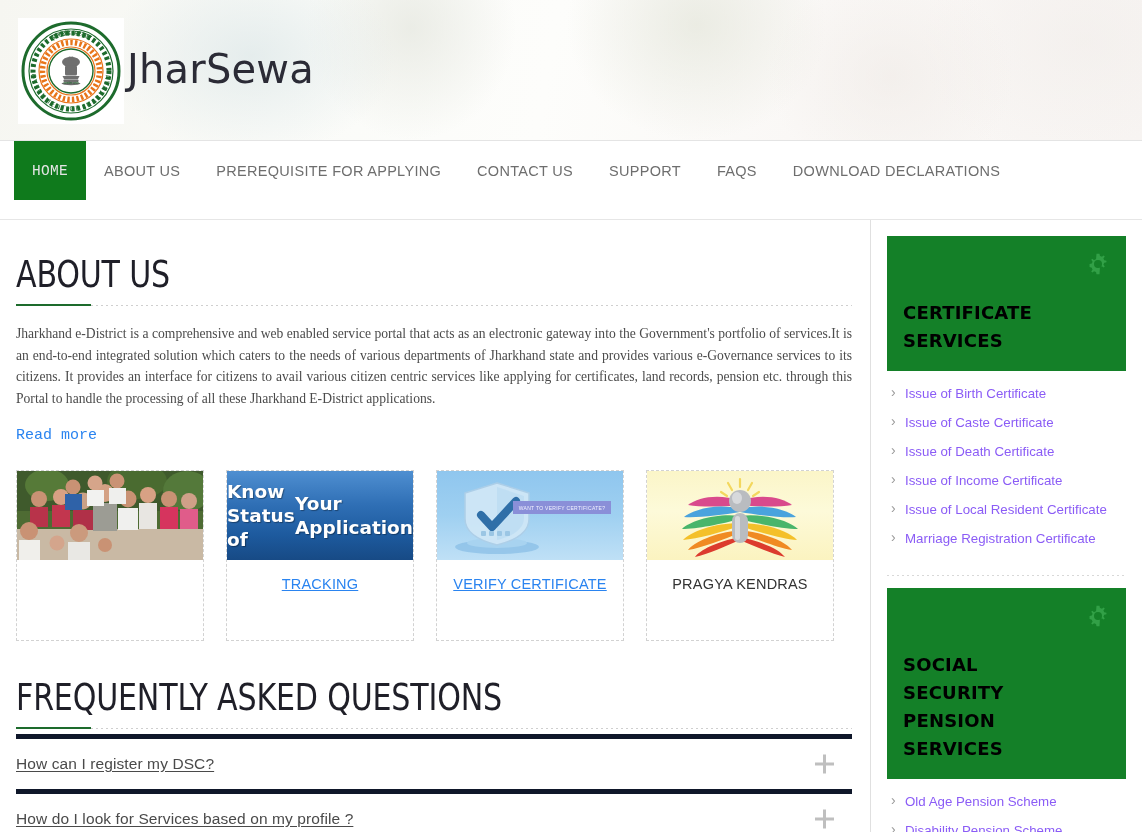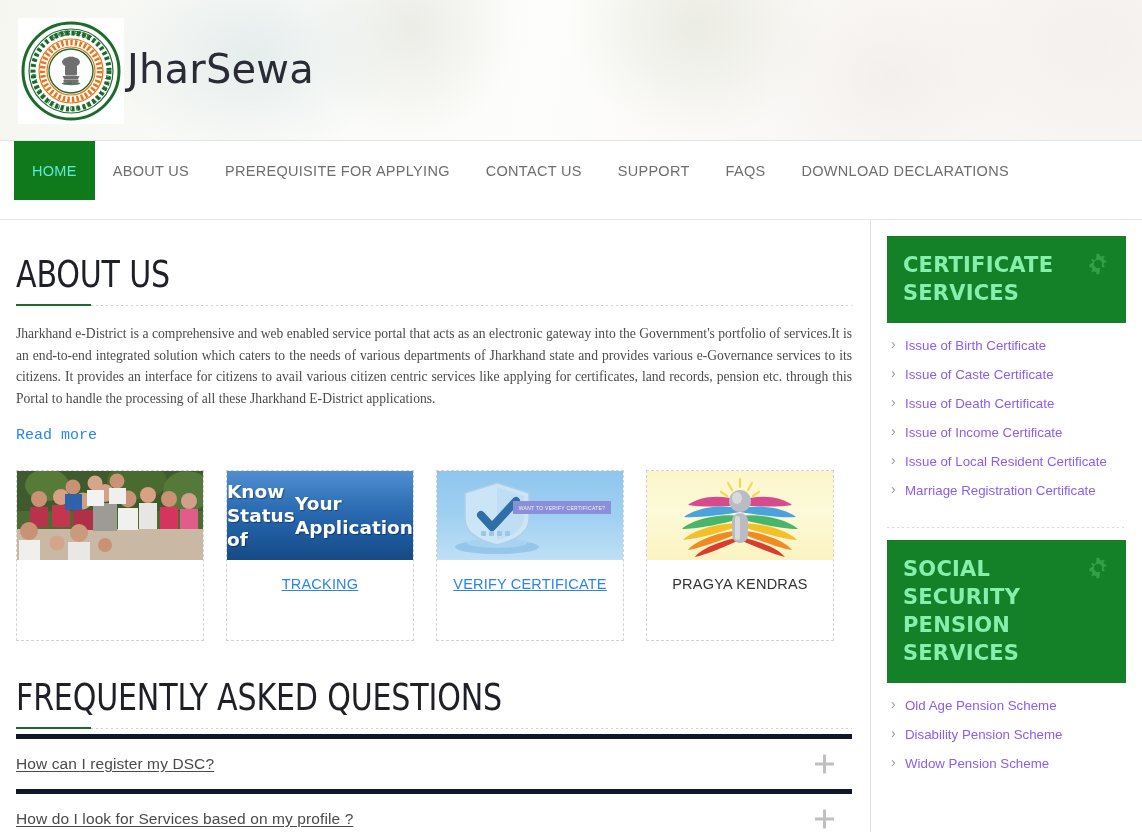--- a/index.html
+++ b/index.html
@@ -75,21 +75,22 @@
     padding: 0 18px;
     font-size: 14.5px;
     color: #6e6e6e;
     letter-spacing: 0.3px;
     white-space: nowrap;
     font-family: "Liberation Sans", sans-serif;
     cursor: pointer;
   }
   .nav-item.active {
     background: #0f7a1c;
-    color: #5eead4;
+    color: #e5e5e5;
+    font-family: Liberation Mono, monospace;
   }
 
   
   #content {
     position: relative;
     height: 612px;
   }
 
   #main-col {
     position: absolute;
@@ -263,27 +264,28 @@
   .faq-plus::after  { top: 0; left: 8px; height: 19px; width: 3px; }
 
   
   .widget-head {
     position: relative;
     background: #148028;
     padding: 15px 16px 16px 16px;
     min-height: 48px;
   }
   .widget-head h3 {
-    color: #86efac;
-    font-size: 21px;
+    color: #000000;
+    font-size: 18px;
     font-weight: bold;
     line-height: 28px;
     letter-spacing: 0.2px;
     max-width: 160px;
     font-family: "DejaVu Sans", sans-serif;
+    margin-top: 48px;
   }
   .gear {
     position: absolute;
     right: 16px;
     top: 16px;
     width: 24px; height: 24px;
   }
   .widget-list { padding: 14px 2px 10px 2px; }
   .widget-list li {
     list-style: none;

